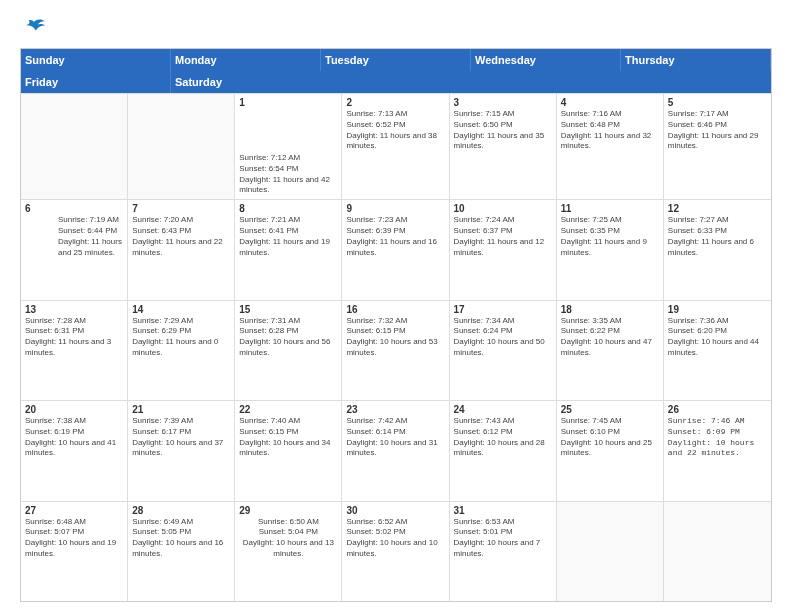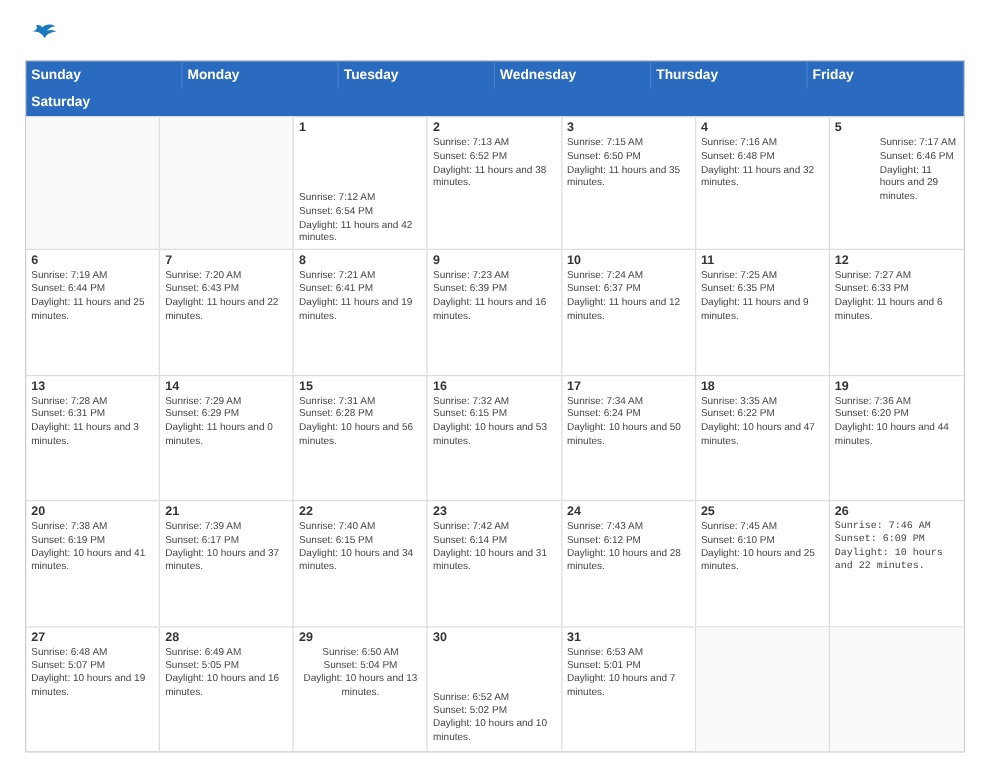--- a/index.html
+++ b/index.html
@@ -61,21 +61,21 @@
       color: #555;
     }
     .calendar {
       flex: 1;
       display: flex;
       flex-direction: column;
       border: 1px solid #ccc;
     }
     .cal-header {
       display: grid;
-      grid-template-columns: repeat(6, 1fr);
+      grid-template-columns: repeat(5, 1fr);
       background: #2a6abf;
     }
     .cal-header-cell {
       color: #fff;
       font-size: 11px;
       font-weight: bold;
       padding: 5px 4px;
       text-align: left;
       border-right: 1px solid #4a7fd0;
     }
@@ -173,29 +173,29 @@
 Daylight: 11 hours and 35 minutes.</div>
           </div>
           <div class="cal-cell">
             <div class="day-num">4</div>
             <div class="cell-text" style="white-space: pre-wrap;">Sunrise: 7:16 AM
 Sunset: 6:48 PM
 Daylight: 11 hours and 32 minutes.</div>
           </div>
           <div class="cal-cell">
             <div class="day-num">5</div>
-            <div class="cell-text" style="white-space: pre-wrap; margin-left: 36px;">Sunrise: 7:17 AM
+            <div class="cell-text" style="white-space: pre-wrap;">Sunrise: 7:17 AM
 Sunset: 6:46 PM
 Daylight: 11 hours and 29 minutes.</div>
           </div>
         </div>
         <div class="cal-row">
           <div class="cal-cell">
             <div class="day-num">6</div>
-            <div class="cell-text" style="white-space: pre-wrap;">Sunrise: 7:19 AM
+            <div class="cell-text" style="white-space: pre-wrap; margin-left: 33px;">Sunrise: 7:19 AM
 Sunset: 6:44 PM
 Daylight: 11 hours and 25 minutes.</div>
           </div>
           <div class="cal-cell">
             <div class="day-num">7</div>
             <div class="cell-text" style="white-space: pre-wrap;">Sunrise: 7:20 AM
 Sunset: 6:43 PM
 Daylight: 11 hours and 22 minutes.</div>
           </div>
           <div class="cal-cell">
@@ -331,21 +331,21 @@
 Daylight: 10 hours and 16 minutes.</div>
           </div>
           <div class="cal-cell">
             <div class="day-num">29</div>
             <div class="cell-text" style="white-space: pre-wrap; text-align: center;">Sunrise: 6:50 AM
 Sunset: 5:04 PM
 Daylight: 10 hours and 13 minutes.</div>
           </div>
           <div class="cal-cell">
             <div class="day-num">30</div>
-            <div class="cell-text" style="white-space: pre-wrap; margin-top: 36px;">Sunrise: 6:52 AM
+            <div class="cell-text" style="white-space: pre-wrap;">Sunrise: 6:52 AM
 Sunset: 5:02 PM
 Daylight: 10 hours and 10 minutes.</div>
           </div>
           <div class="cal-cell">
             <div class="day-num">31</div>
             <div class="cell-text" style="white-space: pre-wrap;">Sunrise: 6:53 AM
 Sunset: 5:01 PM
 Daylight: 10 hours and 7 minutes.</div>
           </div>
           <div class="cal-cell empty"></div>

